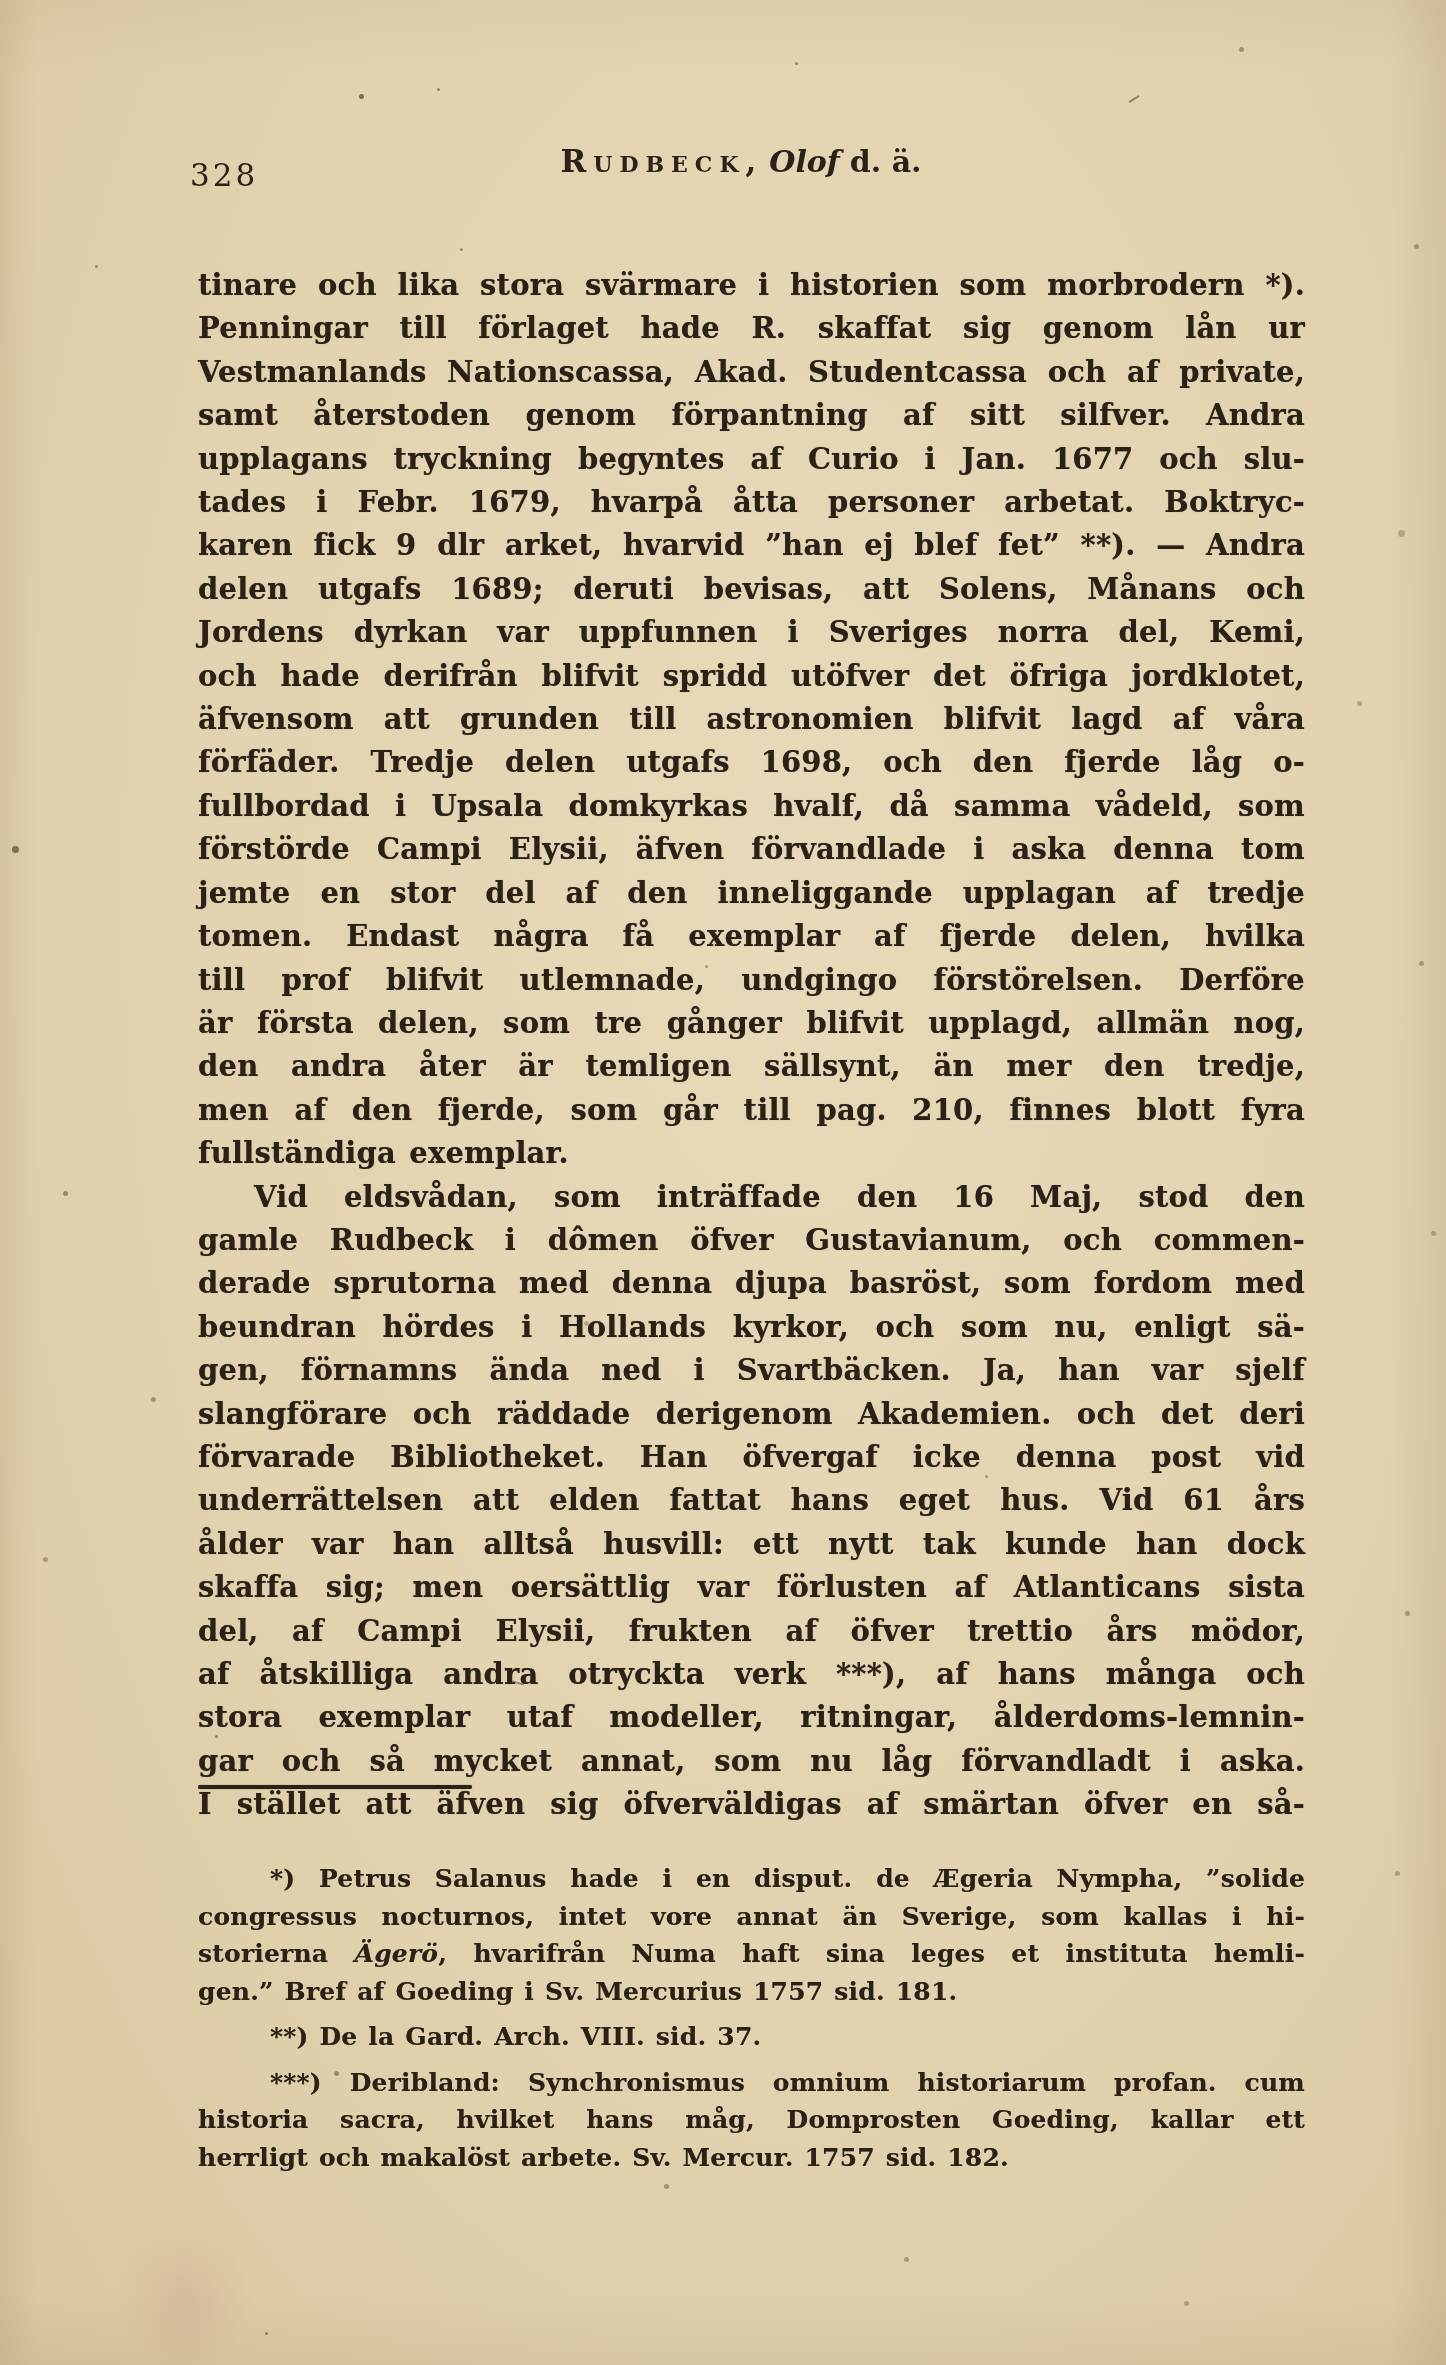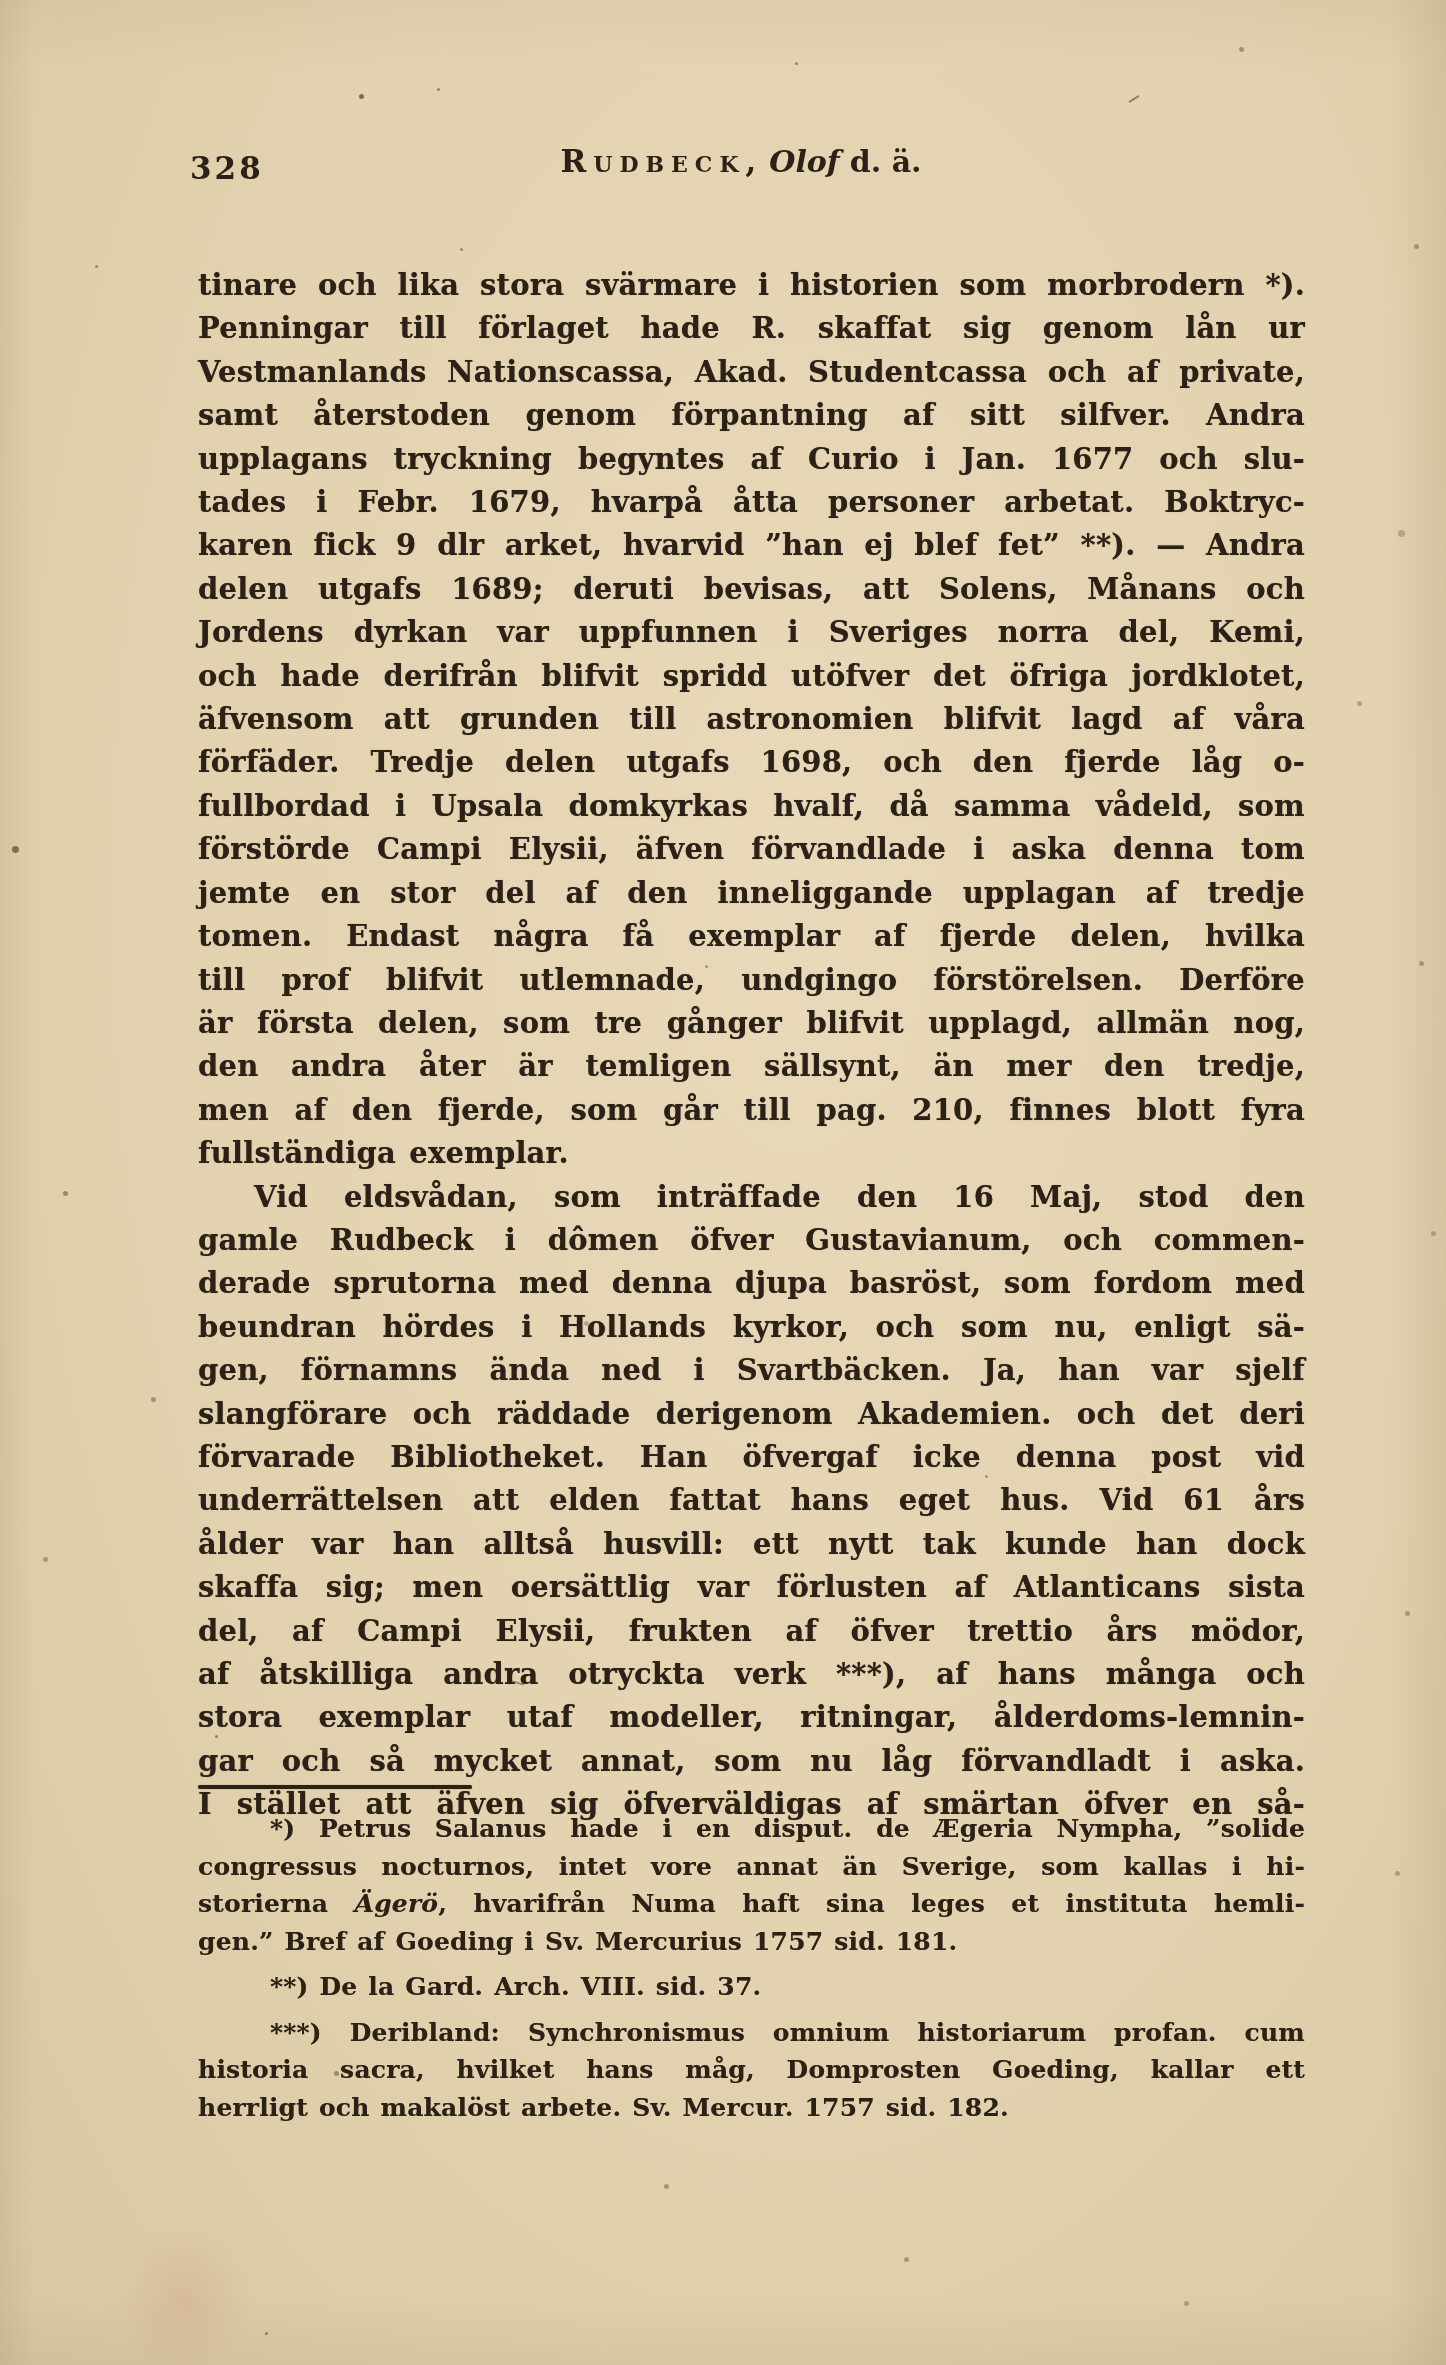--- a/index.html
+++ b/index.html
@@ -9,39 +9,39 @@
     margin:0 auto;
     overflow:hidden;
     background:
       linear-gradient(90deg, rgba(120,95,60,0.10) 0%, rgba(120,95,60,0) 2.5%, rgba(120,95,60,0) 96%, rgba(120,95,60,0.12) 100%),
       linear-gradient(180deg, rgba(120,95,60,0.06) 0%, rgba(120,95,60,0) 3%, rgba(120,95,60,0) 97%, rgba(120,95,60,0.08) 100%),
       radial-gradient(ellipse at 55% 38%, #e8d9ba 0%, #e2d2af 55%, #d9c7a0 100%);
     font-family:"DejaVu Serif","Liberation Serif",serif;
     color:#2b2117;
   }
   .pgnum{
-    position:absolute;left:190px;top:150px;
-    font-size:31px;font-weight:bold;letter-spacing:3px;
+    position:absolute;left:190px;top:157px;
+    font-size:31px;font-weight:normal;letter-spacing:3px;
   }
   .runhead{
     position:absolute;left:0;top:143px;width:100%;
     text-align:center;transform:translateX(18px);
     font-weight:bold;font-size:30px;white-space:nowrap;
   }
   .runhead .sc{font-variant:small-caps;letter-spacing:7px;font-size:31px;}
   .runhead .giv{font-style:italic;margin-left:6px;margin-right:10px;}
   .bodytext{
     position:absolute;left:198px;top:221px;width:1107px;
     font-size:29px;line-height:43.4px;font-weight:bold;
     letter-spacing:0.2px;word-spacing:3px;
     text-shadow:0 0 0.7px rgba(43,33,23,0.55);
     margin-top:43px;
   }
   .footnotes{
-    position:absolute;left:198px;top:1810px;width:1107px;
+    position:absolute;left:198px;top:1860px;width:1107px;
     font-size:25px;line-height:37.5px;font-weight:bold;
     letter-spacing:0.2px;word-spacing:2px;
     text-shadow:0 0 0.6px rgba(43,33,23,0.5);
   }
   .footnote{margin:0 0 8px 0;}
   .line{text-align:justify;text-align-last:justify;}
   .line.no-just{text-align-last:auto;}
   .bodytext .line.indent{text-indent:56px;}
   .footnotes .line.indent{text-indent:72px;}
   .it{font-style:italic;margin-top:48px;}

